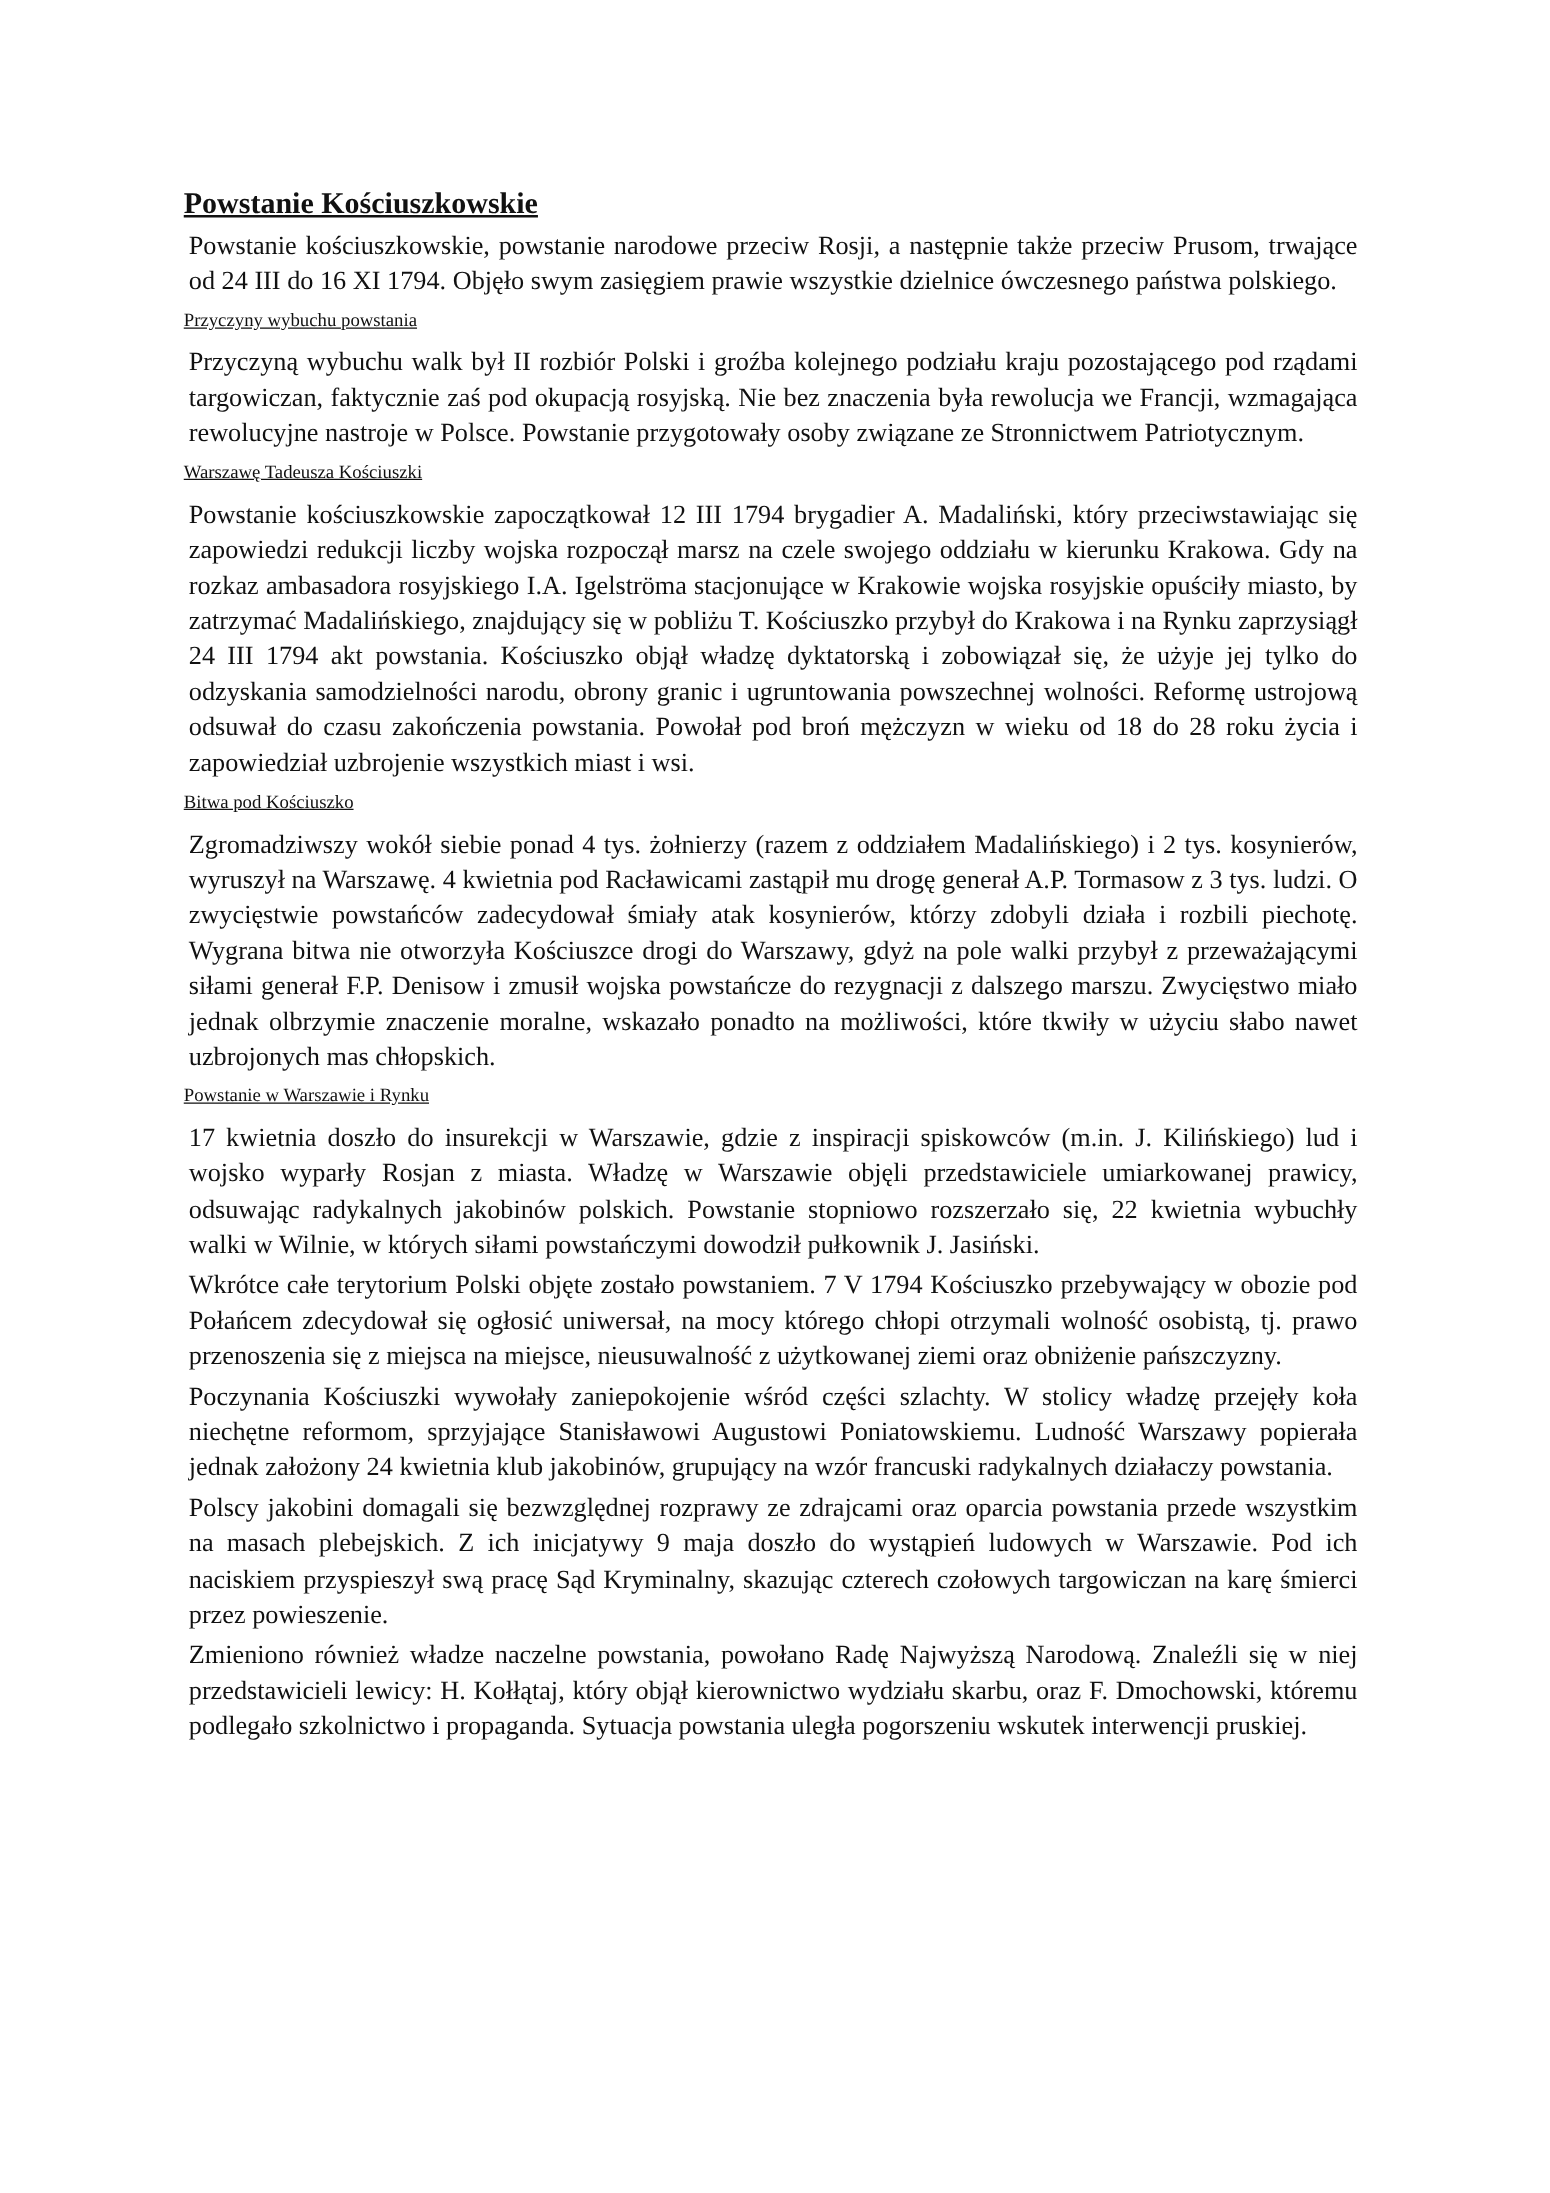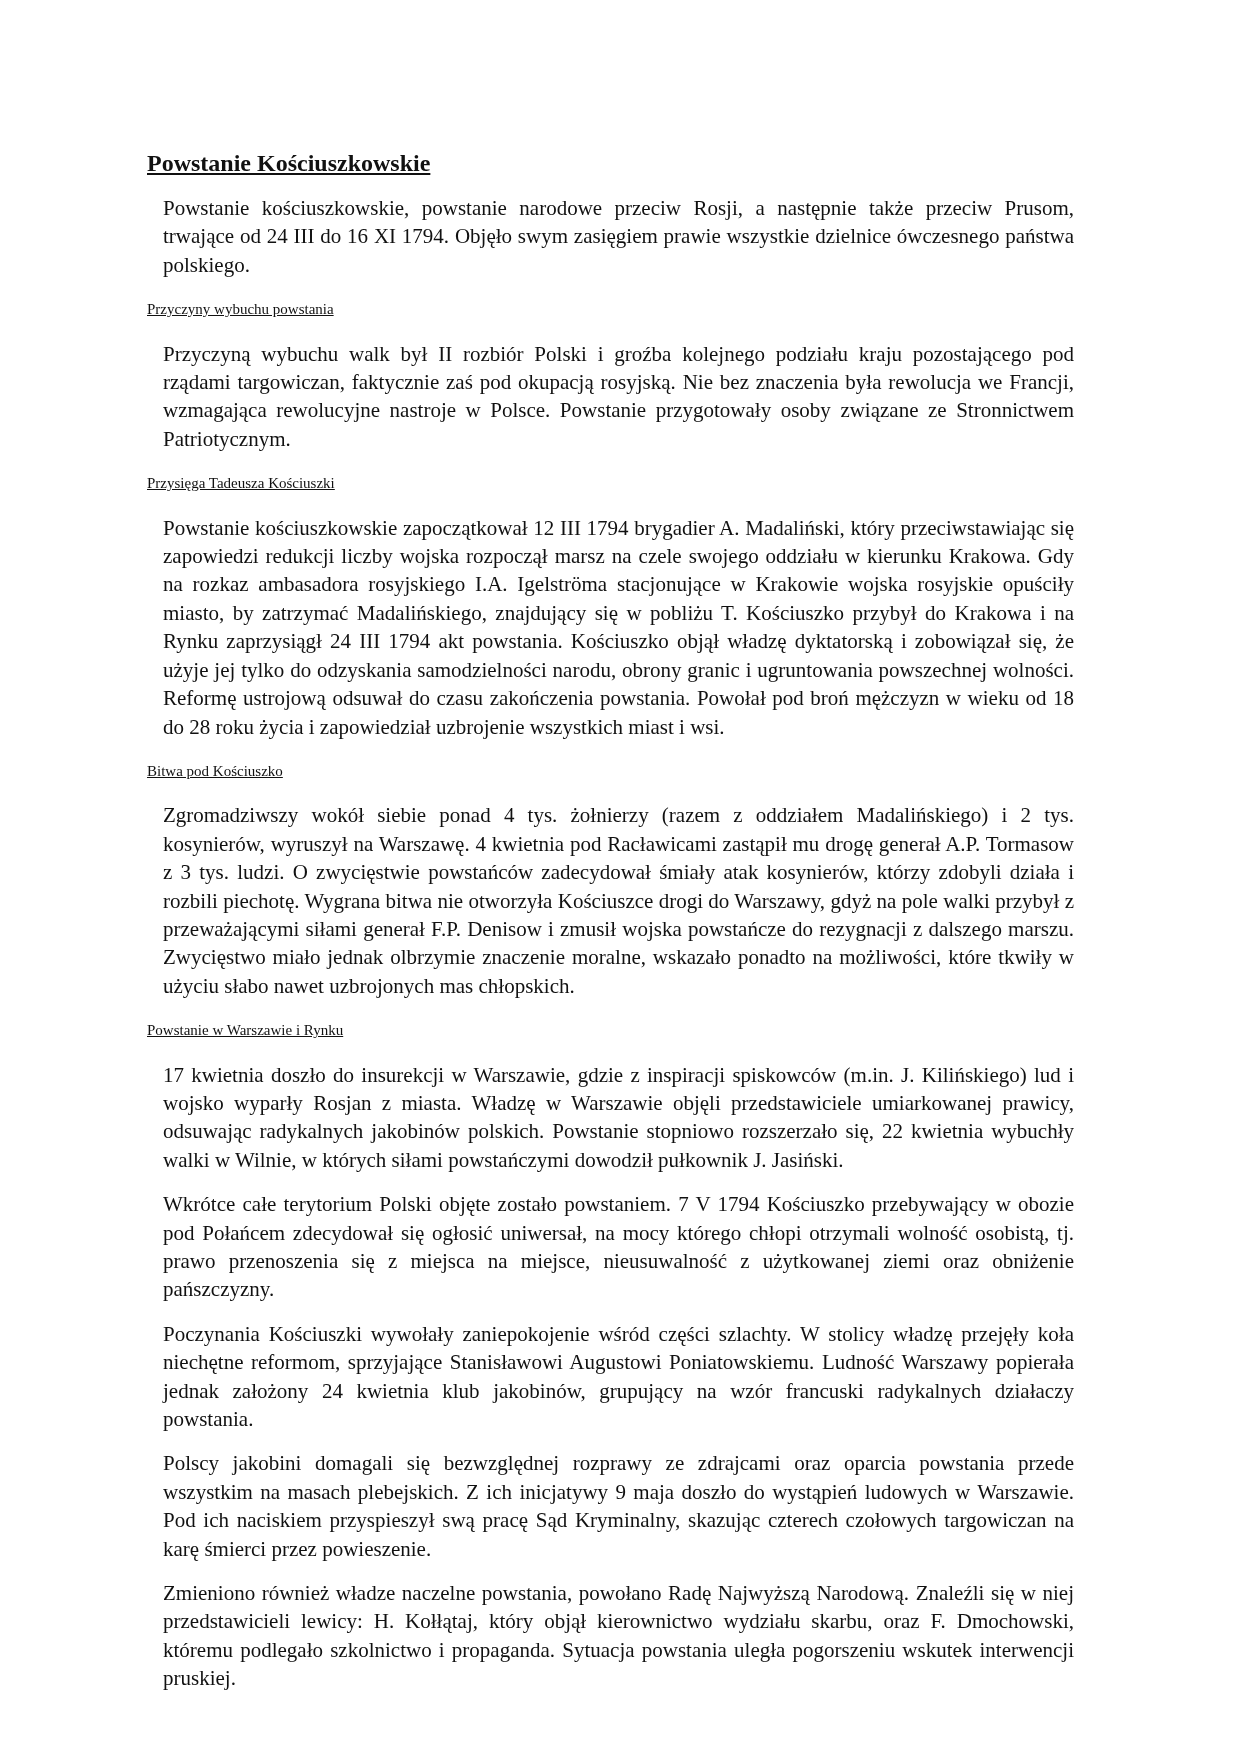--- a/index.html
+++ b/index.html
@@ -23,38 +23,38 @@
     letter-spacing: 0px;
   }
   .heading {
     text-decoration: underline;
     margin: 0;
     font-weight: normal;
     font-size: 15px;
     line-height: 28.4px;
   }
   .para {
-    margin: 16px;
+    margin: 4px;
     text-align: justify;
   }
 </style>
 </head>
 <body>
 
 <div class="page">
   <h1 class="title">Powstanie Kościuszkowskie</h1>
   <p class="para">Powstanie kościuszkowskie, powstanie narodowe przeciw Rosji, a następnie także przeciw Prusom, trwające od 24 III do 16 XI 1794. Objęło swym zasięgiem prawie wszystkie dzielnice ówczesnego państwa polskiego.</p>
 
   <section>
     <h2 class="heading">Przyczyny wybuchu powstania</h2>
     <p class="para">Przyczyną wybuchu walk był II rozbiór Polski i groźba kolejnego podziału kraju pozostającego pod rządami targowiczan, faktycznie zaś pod okupacją rosyjską. Nie bez znaczenia była rewolucja we Francji, wzmagająca rewolucyjne nastroje w Polsce. Powstanie przygotowały osoby związane ze Stronnictwem Patriotycznym.</p>
   </section>
 
   <section>
-    <h2 class="heading">Przysięga Tadeusza Kościuszki</h2>
+    <h2 class="heading">Warszawę Tadeusza Kościuszki</h2>
     <p class="para">Powstanie kościuszkowskie zapoczątkował 12 III 1794 brygadier A. Madaliński, który przeciwstawiając się zapowiedzi redukcji liczby wojska rozpoczął marsz na czele swojego oddziału w kierunku Krakowa. Gdy na rozkaz ambasadora rosyjskiego I.A. Igelströma stacjonujące w Krakowie wojska rosyjskie opuściły miasto, by zatrzymać Madalińskiego, znajdujący się w pobliżu T. Kościuszko przybył do Krakowa i na Rynku zaprzysiągł 24 III 1794 akt powstania. Kościuszko objął władzę dyktatorską i zobowiązał się, że użyje jej tylko do odzyskania samodzielności narodu, obrony granic i ugruntowania powszechnej wolności. Reformę ustrojową odsuwał do czasu zakończenia powstania. Powołał pod broń mężczyzn w wieku od 18 do 28 roku życia i zapowiedział uzbrojenie wszystkich miast i wsi.</p>
   </section>
 
   <section>
     <h2 class="heading">Bitwa pod Kościuszko</h2>
     <p class="para">Zgromadziwszy wokół siebie ponad 4 tys. żołnierzy (razem z oddziałem Madalińskiego) i 2 tys. kosynierów, wyruszył na Warszawę. 4 kwietnia pod Racławicami zastąpił mu drogę generał A.P. Tormasow z 3 tys. ludzi. O zwycięstwie powstańców zadecydował śmiały atak kosynierów, którzy zdobyli działa i rozbili piechotę. Wygrana bitwa nie otworzyła Kościuszce drogi do Warszawy, gdyż na pole walki przybył z przeważającymi siłami generał F.P. Denisow i zmusił wojska powstańcze do rezygnacji z dalszego marszu. Zwycięstwo miało jednak olbrzymie znaczenie moralne, wskazało ponadto na możliwości, które tkwiły w użyciu słabo nawet uzbrojonych mas chłopskich.</p>
   </section>
 
   <section>
     <h2 class="heading">Powstanie w Warszawie i Rynku</h2>

